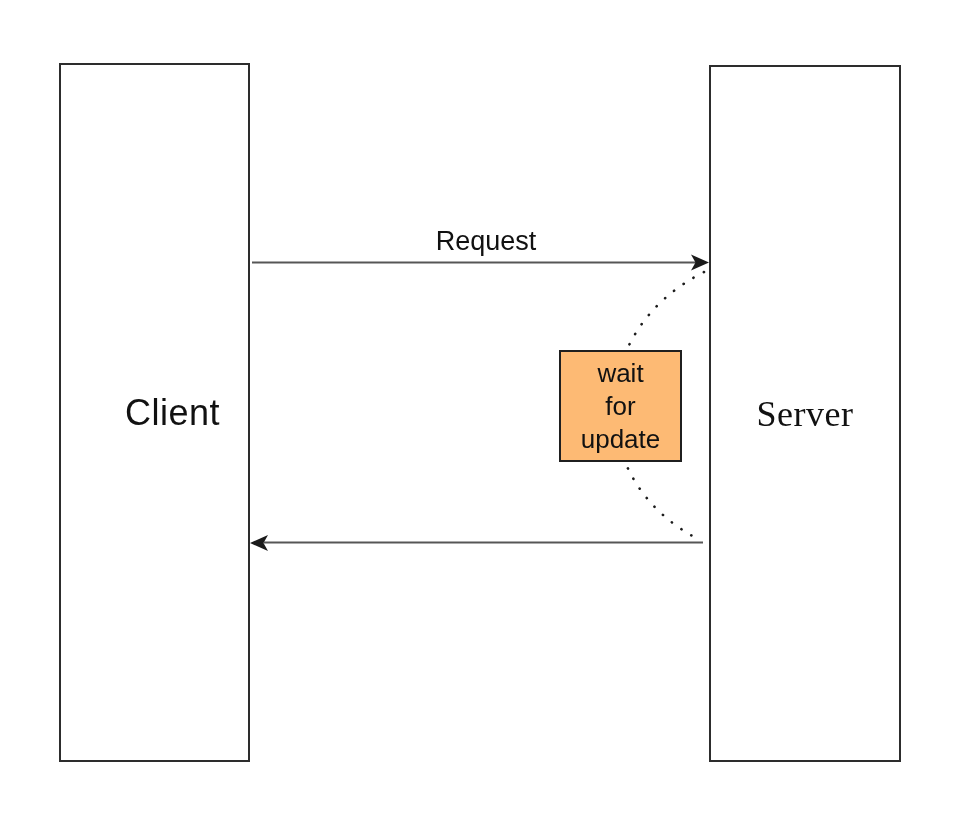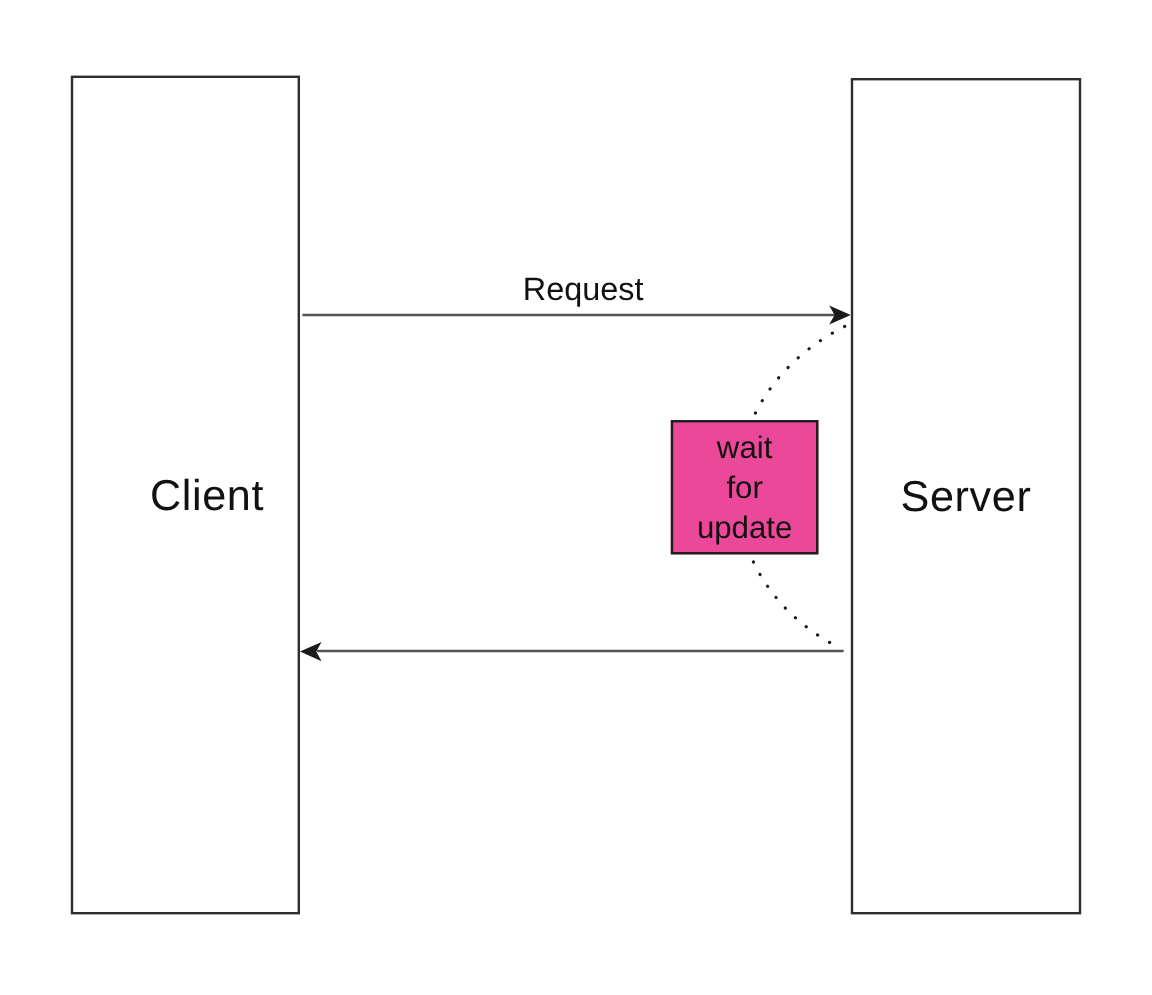--- a/index.html
+++ b/index.html
@@ -26,21 +26,21 @@
   .node {
     position: absolute;
     background: #ffffff;
     border: 2.5px solid #2d2d2d;
     box-sizing: border-box;
     display: flex;
     align-items: center;
     justify-content: center;
   }
   .node-client { left: 59px; top: 63px; width: 191px; height: 699px; padding-left: 36px; }
-  .node-server { left: 709px; top: 65px; width: 192px; height: 697px; }
+  .node-server { left: 709px; top: 65px; width: 192px; height: 697px; font-family: Liberation Serif, serif; }
   .node-label {
     font-size: 36px;
     letter-spacing: 0.5px;
   }
   .edge-label {
     position: absolute;
     font-size: 27px;
     transform: translateX(-50%);
     white-space: nowrap;
   }
@@ -60,21 +60,21 @@
     stroke-width: 2.6;
     stroke-dasharray: 0.2 11.5;
     stroke-linecap: round;
   }
   .wait-box {
     position: absolute;
     left: 559px;
     top: 350px;
     width: 123px;
     height: 112px;
-    background: #ec4899;
+    background: #fdba74;
     border: 2px solid #1f1f1f;
     box-sizing: border-box;
     display: flex;
     flex-direction: column;
     align-items: center;
     justify-content: center;
     text-align: center;
   }
   .wait-line {
     font-size: 26px;

